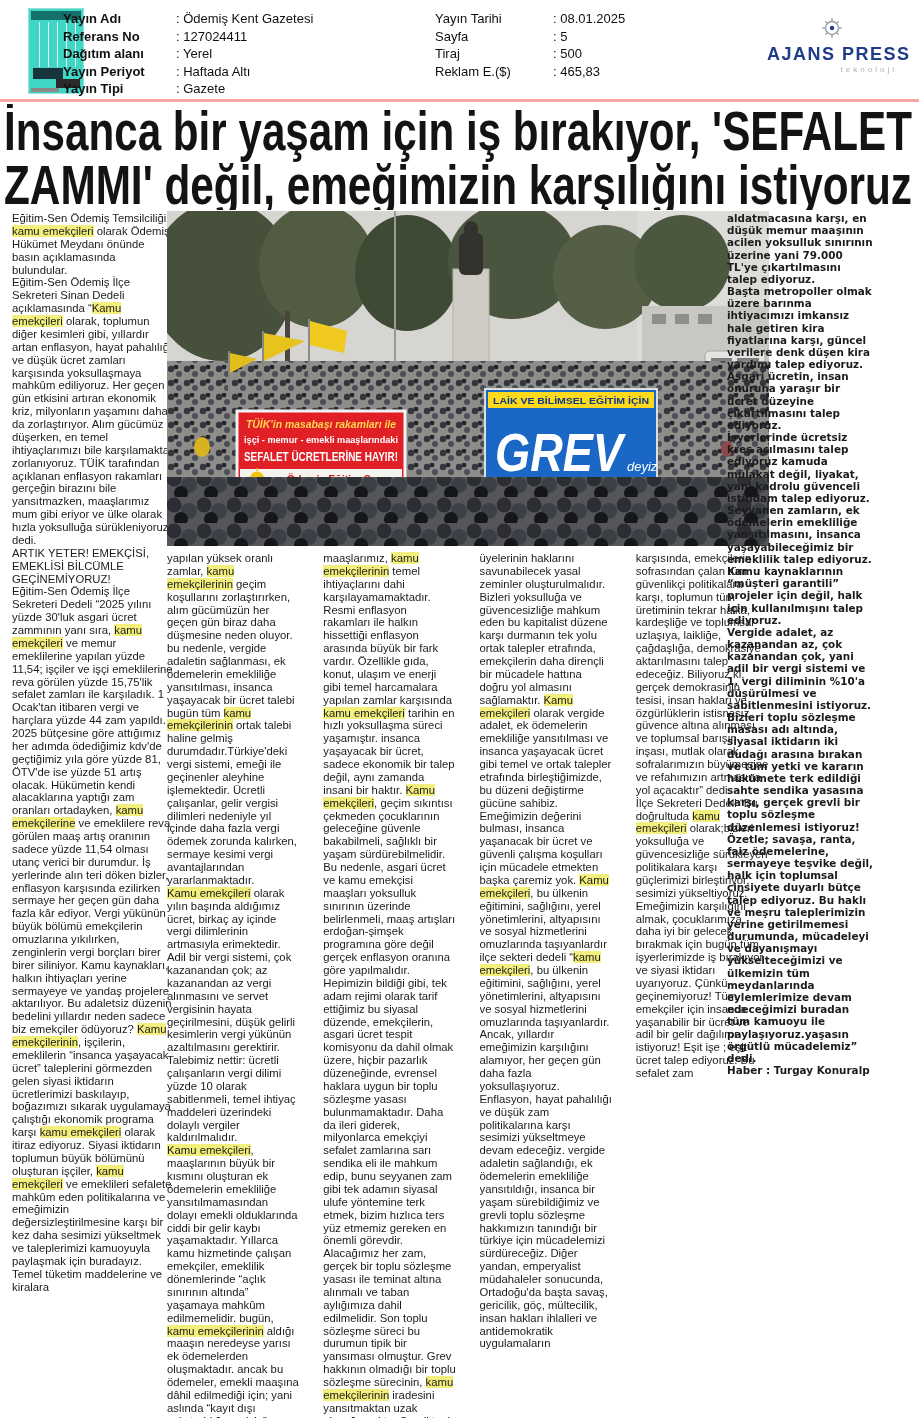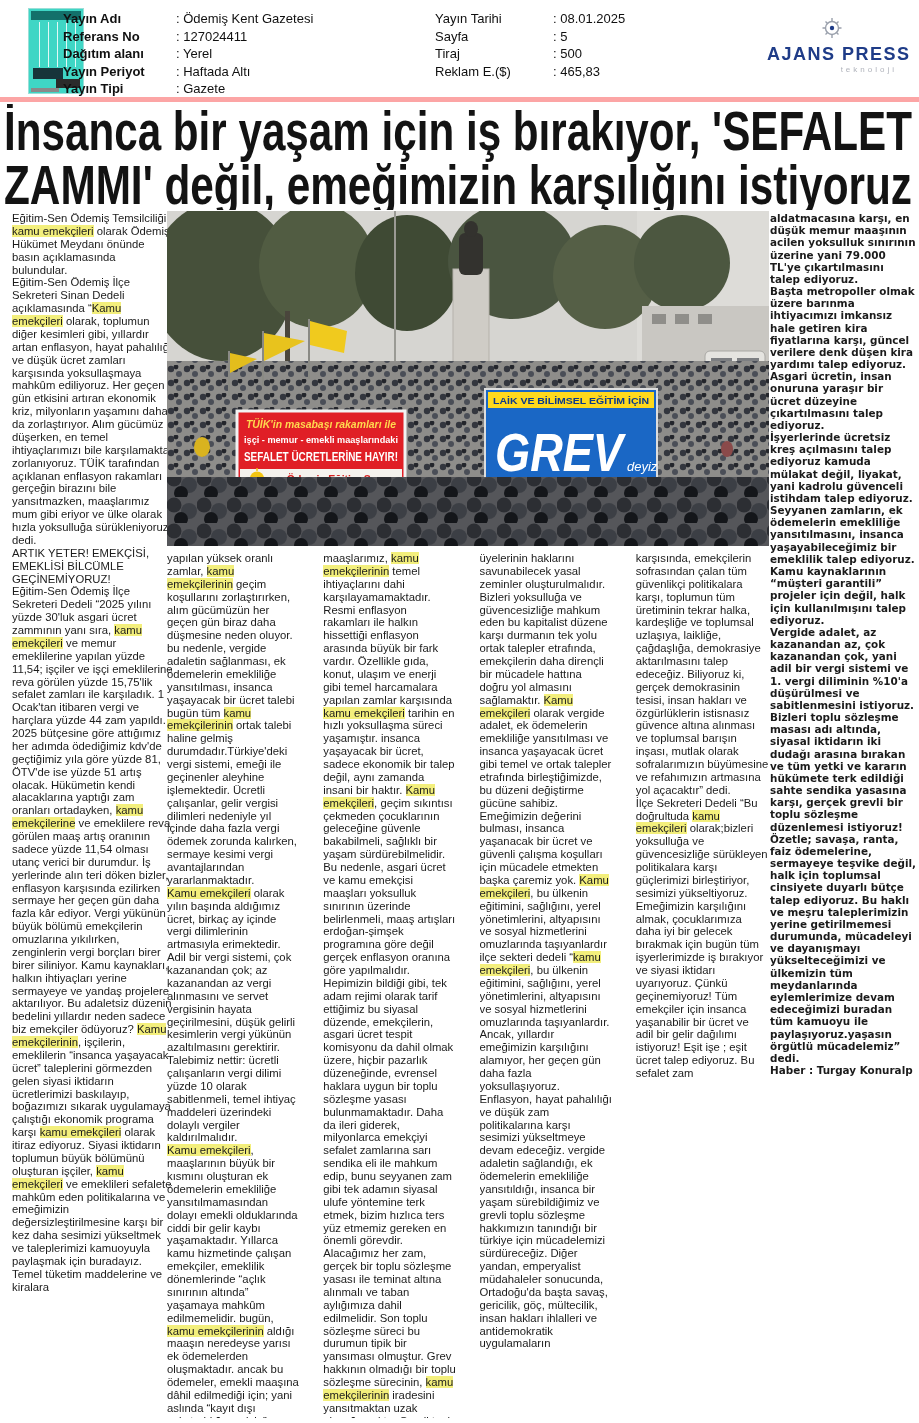--- a/index.html
+++ b/index.html
@@ -4,21 +4,21 @@
 <style>
   :root{
     --hl:#f3ef7c; --banner-red:#e01f26; --banner-blue:#1a67c5;
     --logo-navy:#1f3c88; --strip-yellow:#ffd91c; --ink:#1b1b1b;
   }
   *{box-sizing:border-box;margin:0;padding:0;}
   body{background:#fff;font-family:"Liberation Sans",sans-serif;}
   .page{position:relative;width:919px;height:1423px;background:#fff;overflow:hidden;}
 
   
-  .header{position:absolute;left:0;top:0;width:919px;height:102px;border-bottom:5px solid #fca5a5;background:#fff;}
+  .header{position:absolute;left:0;top:0;width:919px;height:102px;border-bottom:3px solid #fca5a5;background:#fff;}
   .thumb{position:absolute;left:28px;top:8px;width:56px;height:86px;background:#3fd6c5;border:1px solid #9adfd8;overflow:hidden;}
   .thumb .t-mast{position:absolute;left:2px;top:2px;right:2px;height:9px;background:#13706a;}
   .thumb .t-cols{position:absolute;left:2px;top:13px;right:2px;bottom:26px;background:repeating-linear-gradient(90deg,transparent 0 8px,rgba(255,255,255,.85) 8px 9px);}
   .thumb .t-photo1{position:absolute;left:4px;bottom:14px;width:30px;height:11px;background:#17343a;}
   .thumb .t-photo2{position:absolute;right:3px;bottom:5px;width:24px;height:9px;background:#2b2b2b;}
   .thumb .t-foot{position:absolute;left:2px;bottom:1px;width:28px;height:4px;background:#8a8a8a;}
   .meta{position:absolute;top:10px;font-size:13px;color:#101010;}
   .meta-left{left:63px;}
   .meta-right{left:435px;}
   .meta .row{display:flex;height:17.5px;line-height:17.5px;}
@@ -29,21 +29,21 @@
   .agency .a-icon{display:block;margin:0 auto 2px;}
   .agency .a-name{font-size:18px;font-weight:bold;color:var(--logo-navy);letter-spacing:1.5px;white-space:nowrap;}
   .agency .a-sub{font-size:8px;color:#b0b3bb;letter-spacing:3px;text-align:right;}
 
   
   .headline{position:absolute;left:0;top:104px;width:919px;height:106px;}
 
   
   .artcol{position:absolute;top:212px;font-size:11.3px;line-height:1.14;color:var(--ink);overflow:hidden;}
   .col-first{left:12px;width:161px;height:1209px;}
-  .col-last{left:770px;width:147px;height:1209px;font-family:"DejaVu Sans",sans-serif;font-weight:700;font-size:10.4px;line-height:1.17;}
+  .col-last{left:727px;width:147px;height:1209px;font-family:"DejaVu Sans",sans-serif;font-weight:700;font-size:10.4px;line-height:1.17;}
   .middle{position:absolute;left:167px;top:211px;width:602px;height:1210px;}
   .mid-cols{margin-top:6px;display:flex;gap:23px;}
   .mid-cols .artcol2{width:145px;height:866px;font-size:11.3px;line-height:1.14;color:var(--ink);overflow:hidden;}
   .artcol p,.artcol2 p{margin:0;}
   .hl{background:var(--hl);}
 
   
   .photo{position:relative;width:602px;height:335px;background:#d6d5d1;overflow:hidden;}
   .photo svg{display:block;}
 </style>

